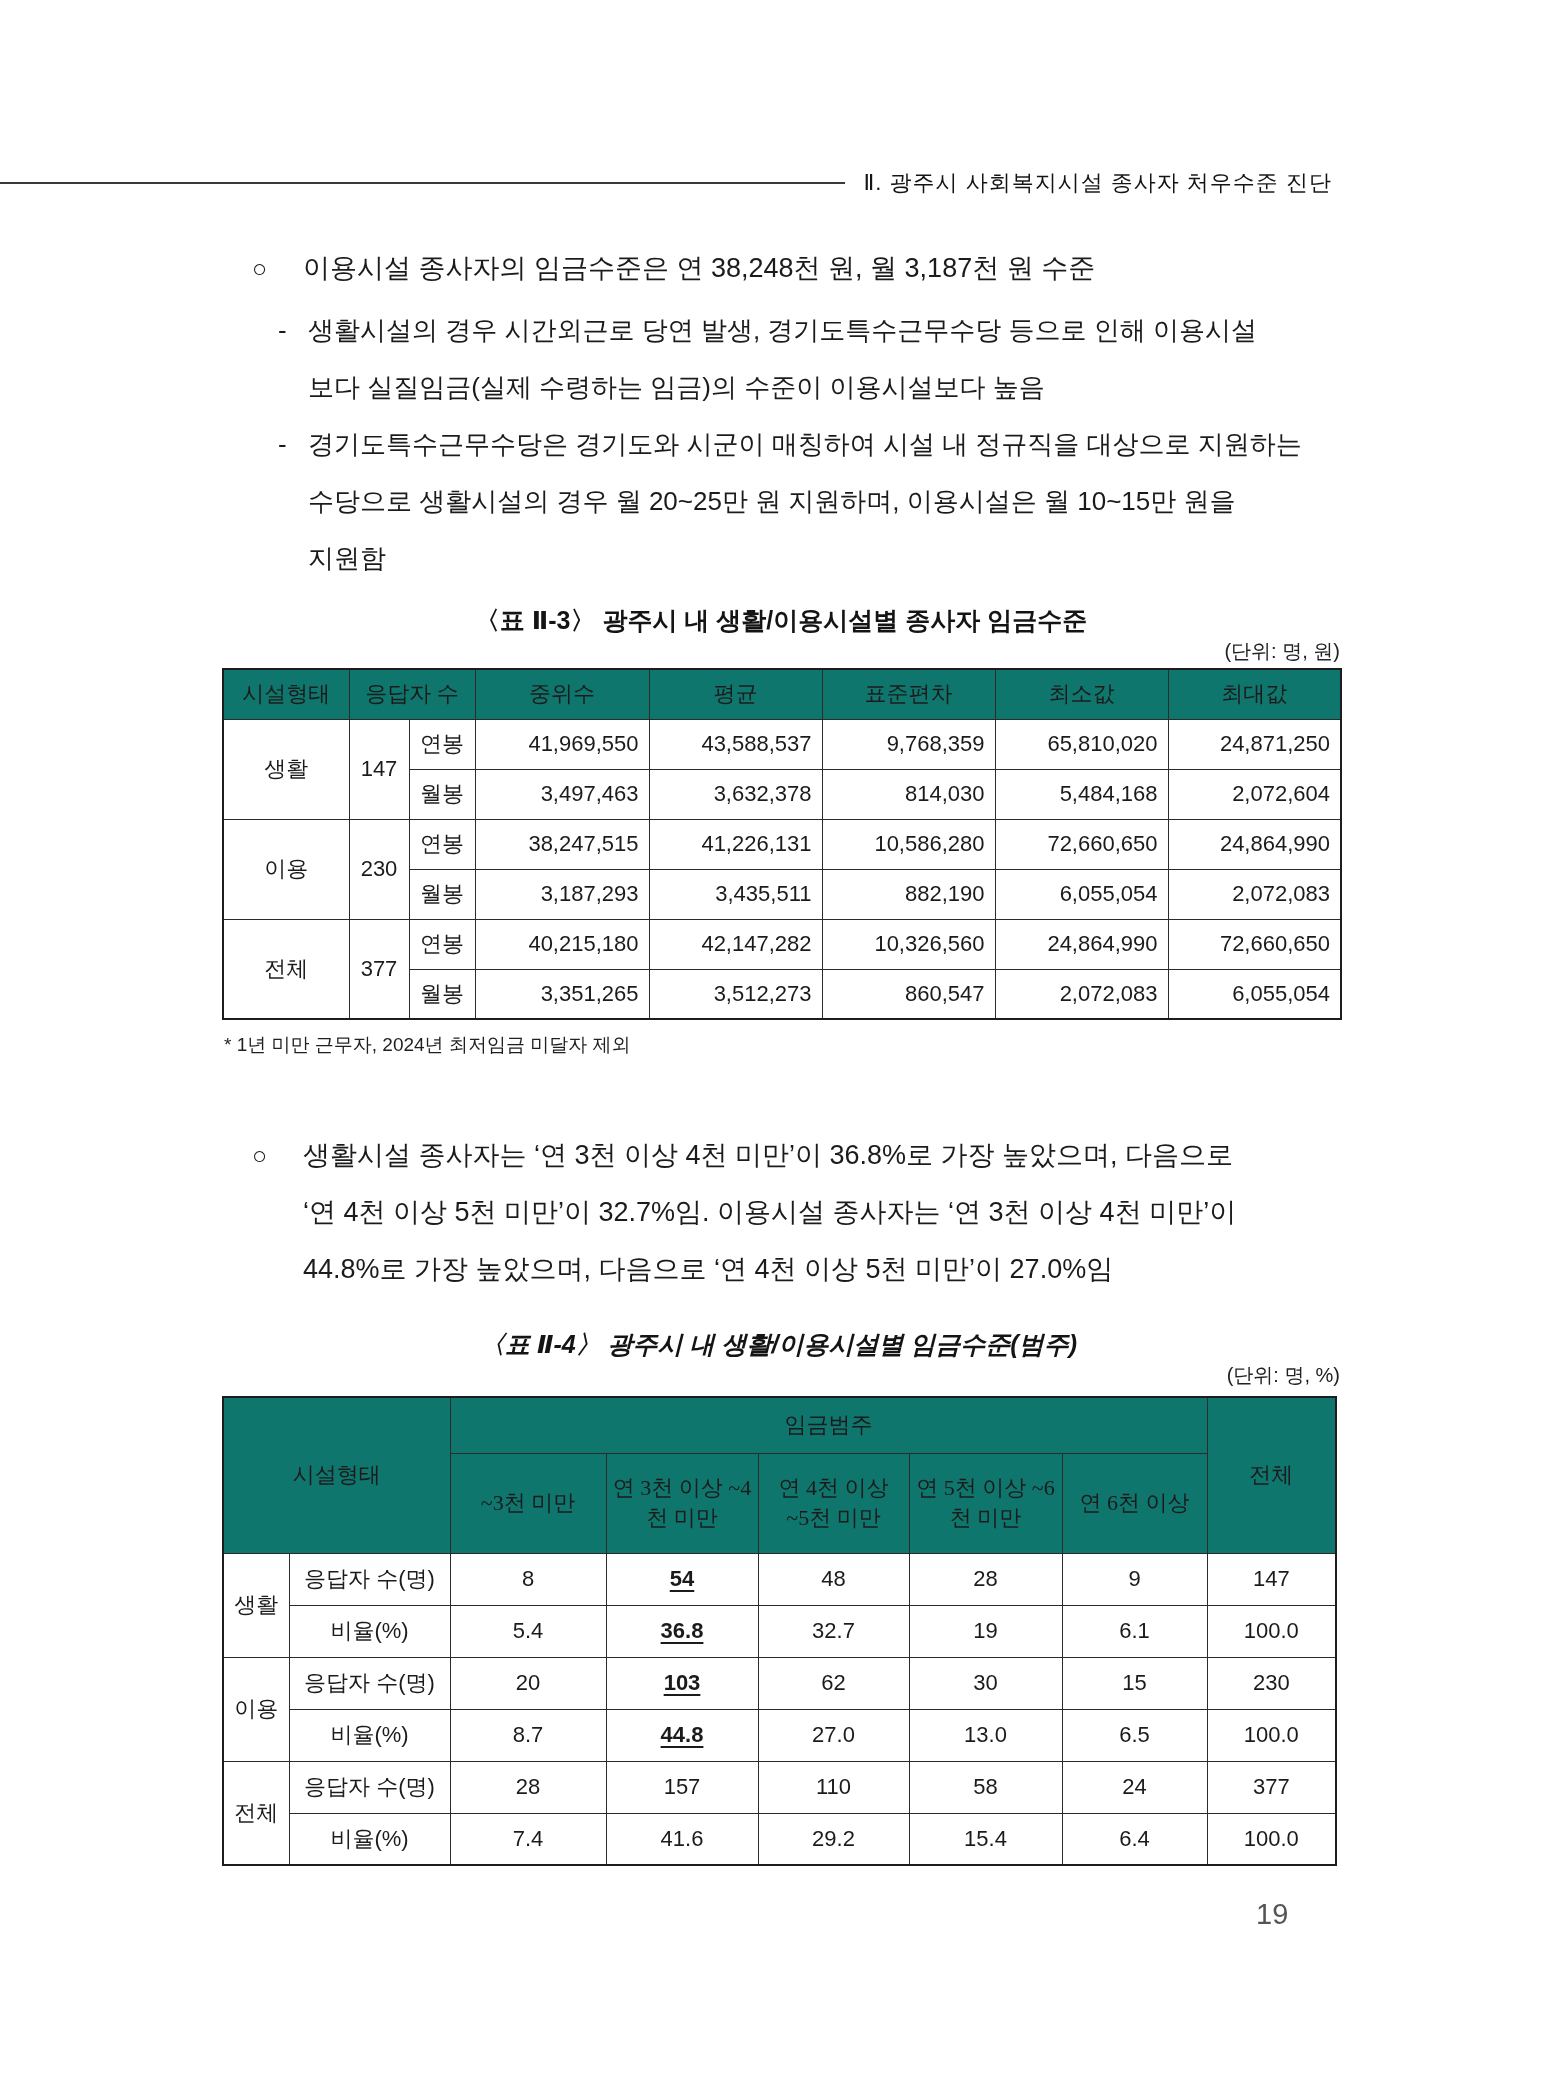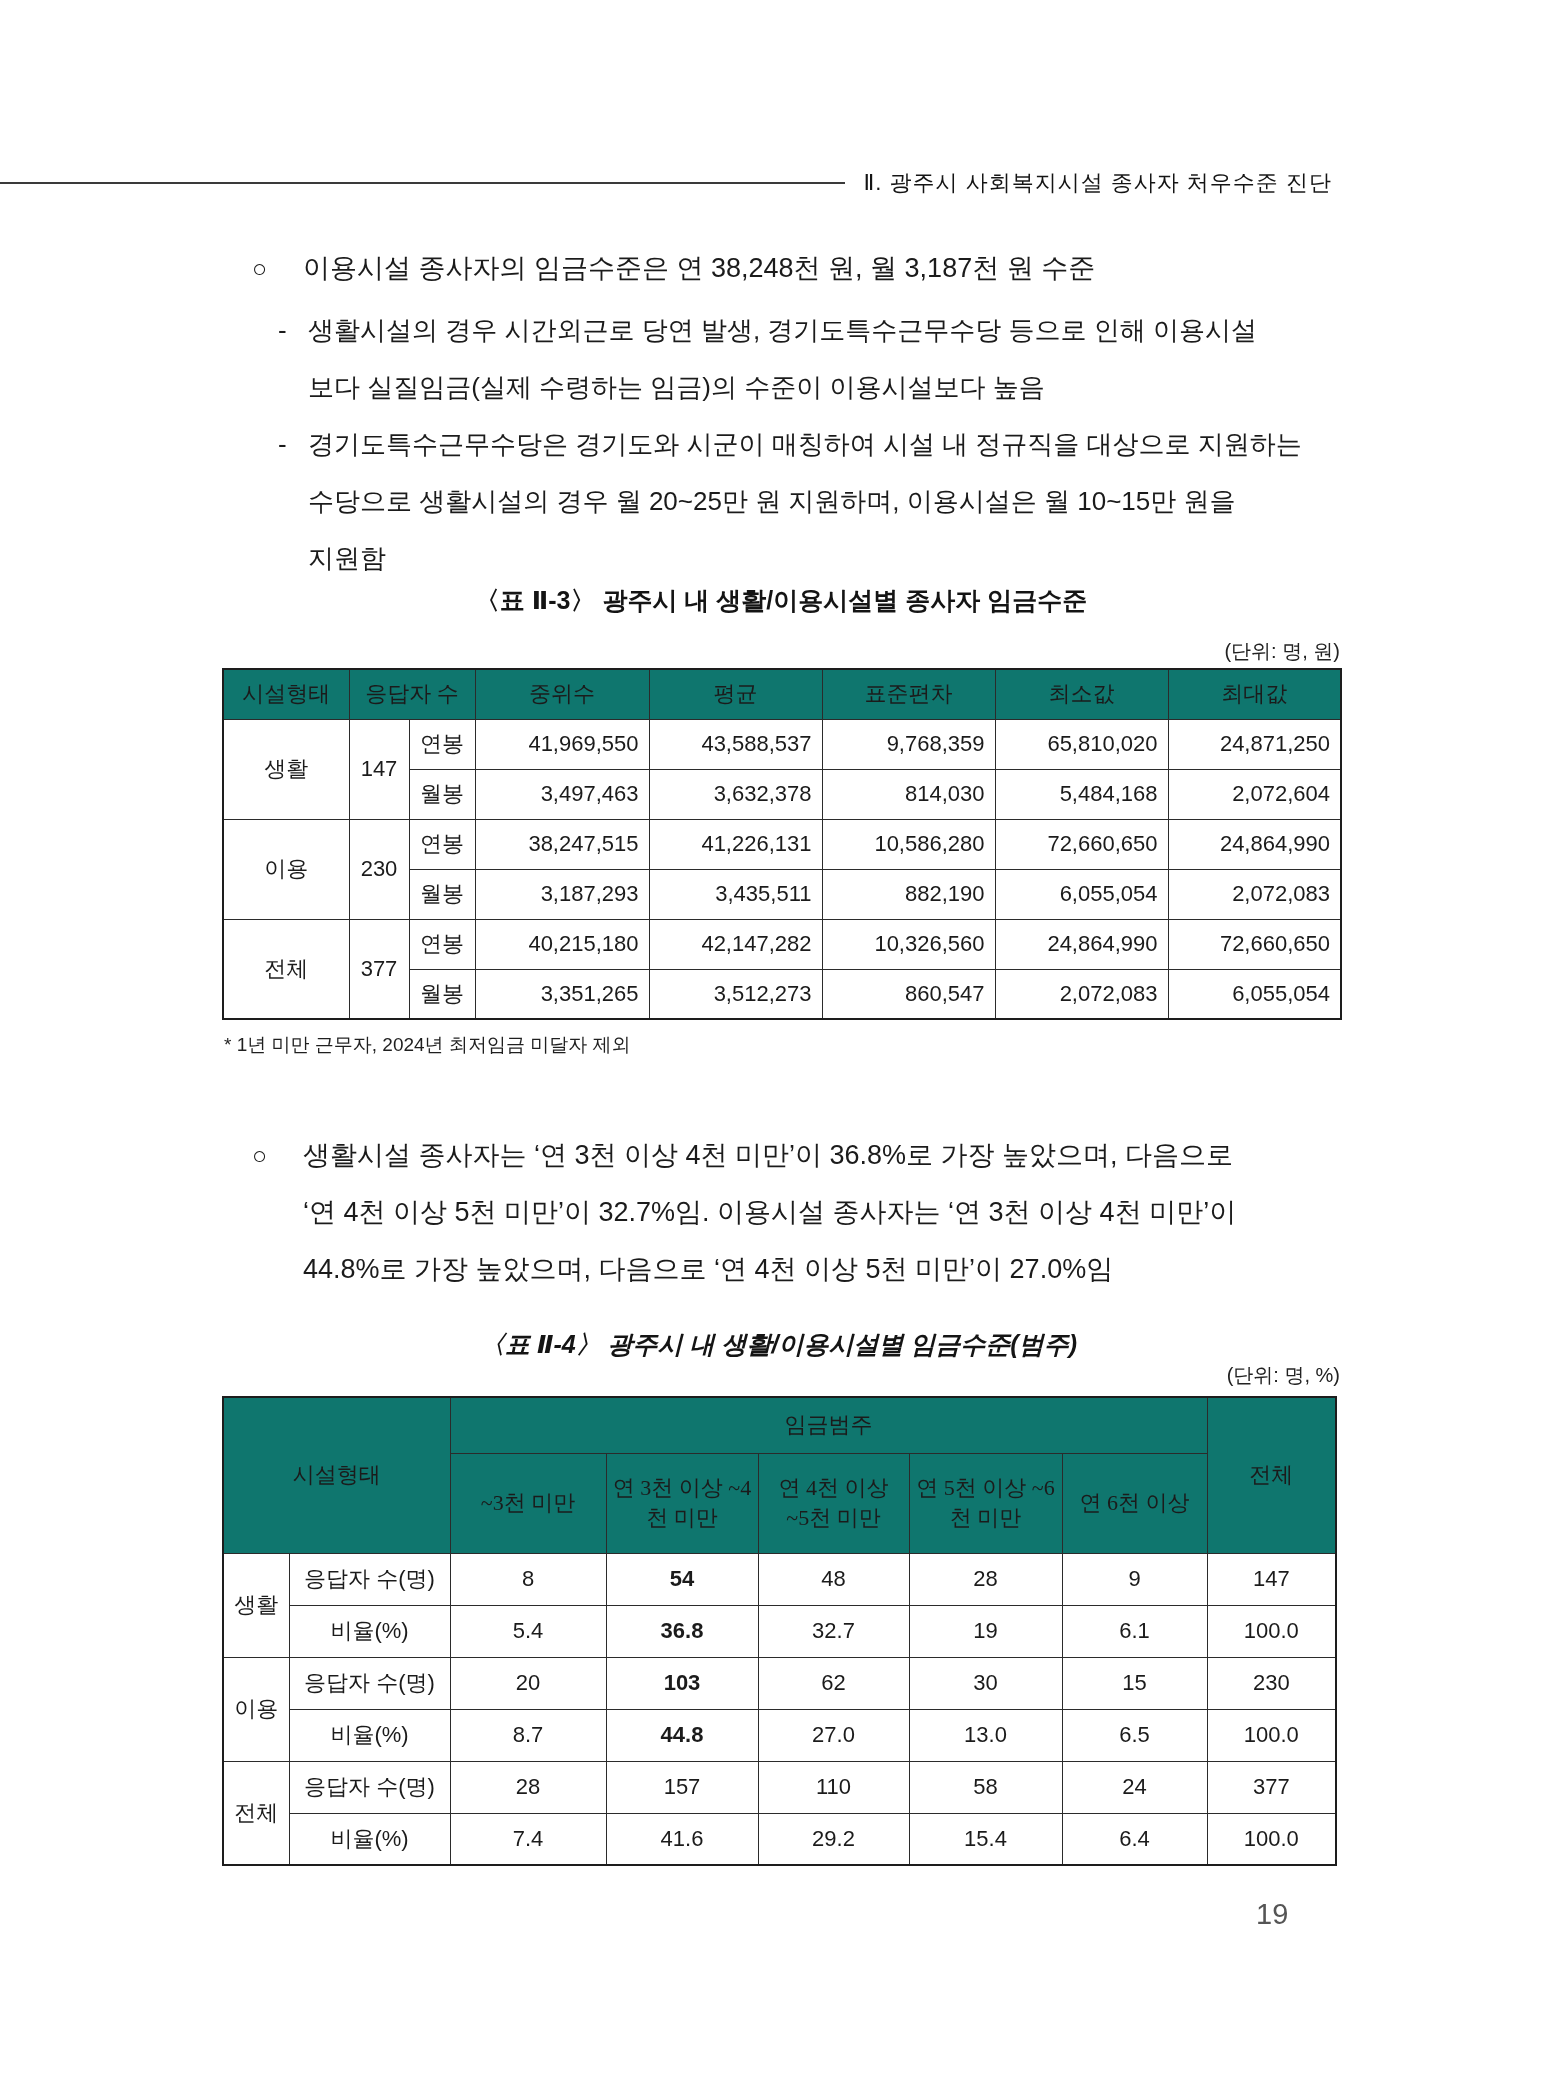--- a/index.html
+++ b/index.html
@@ -19,38 +19,38 @@
   #bullet1{top:240px;}
   #bullet2{top:1127px;}
   .sub{position:absolute;left:278px;width:1092px;font-size:26px;line-height:57px;}
   .sub .line{display:flex;}
   .sub .dash{width:30px;flex:none;}
   .sub .cont{padding-left:30px;}
   #sub1{top:302px;}
   #sub2{top:416px;}
   
   .tcaption{position:absolute;left:222px;text-align:center;font-size:25px;font-weight:bold;color:#141414;}
-  #caption1{top:584px;width:1118px;}
+  #caption1{top:604px;width:1118px;}
   #caption2{top:1328px;width:1113px;font-style:italic;}
   .unit{position:absolute;right:204px;font-size:20px;color:#222;}
   #unit1{top:638px;}
   #unit2{top:1362px;margin-left:40px;}
   
   table{border-collapse:collapse;table-layout:fixed;position:absolute;left:222px;background:#fff;border:2px solid #1d1d1d;}
   th,td{border:1px solid #2b2b2b;font-size:22px;font-weight:normal;padding:0;text-align:center;vertical-align:middle;overflow:hidden;}
   th{background:#0f766e;font-family:Liberation Serif, serif;}
   #table1{top:668px;width:1118px;}
   #table1 tr{height:50px;}
   #table1 td.num{text-align:right;padding-right:10px;}
   #table2{top:1396px;width:1113px;}
   #table2 tr.r1{height:56px;}
   #table2 tr.r2{height:100px;}
   #table2 tr.r2 th{line-height:30px;padding:0 6px;}
   #table2 tbody tr{height:52px;}
-  .hl{font-weight:bold;text-underline-offset:4px;}
+  .hl{font-weight:bold;text-decoration:underline;text-underline-offset:4px;}
   .footnote{position:absolute;left:224px;top:1032px;font-size:19px;color:#1f1f1f;}
   .pageno{position:absolute;left:1256px;top:1898px;font-size:29px;color:#555;}
 </style>
 </head>
 <body>
 
 <div class="page">
 
   <div class="header-row">
     <div class="header-line"></div>

